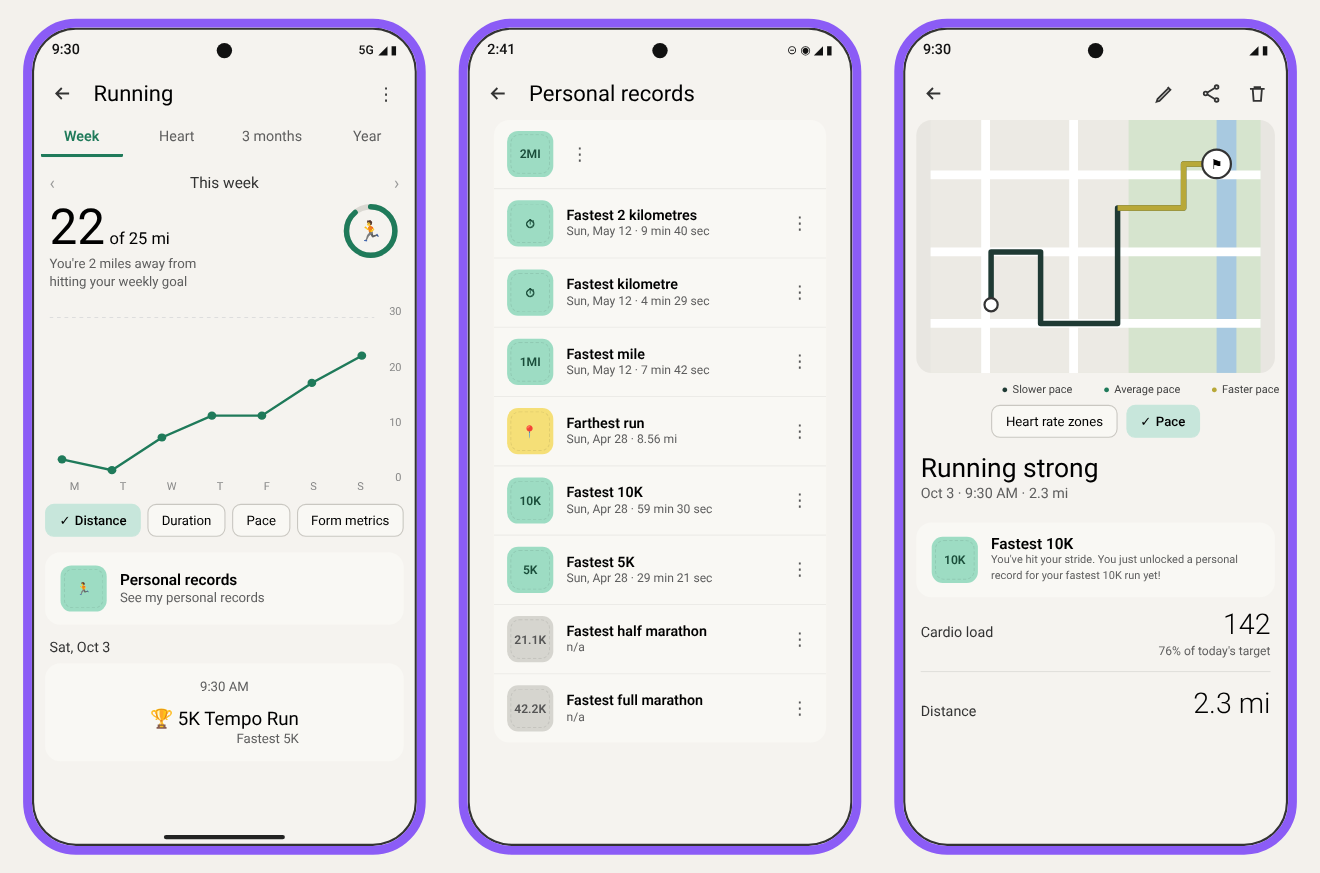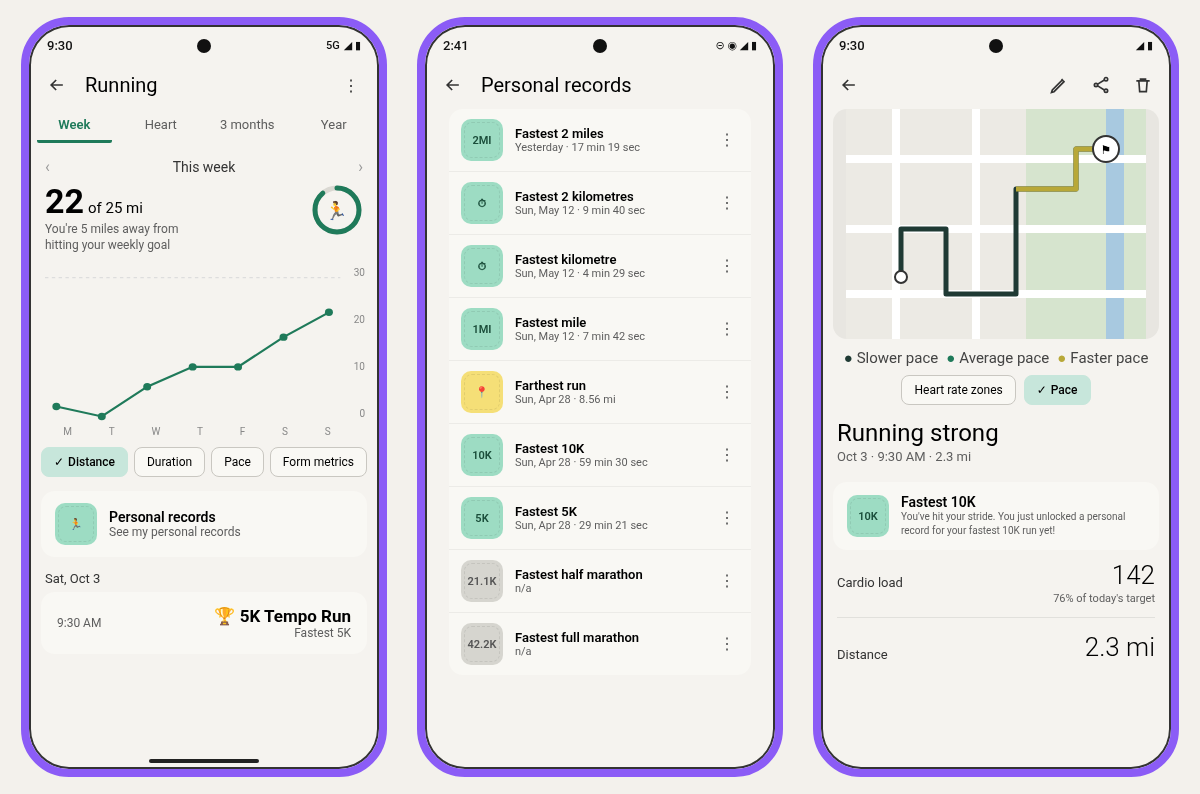--- a/index.html
+++ b/index.html
@@ -110,37 +110,37 @@
     font-size: 14px;
     color: #333;
   }
   .chev { color: #999; font-size: 16px; }
   .progress-row {
     display: flex;
     padding: 4px 16px 8px;
     gap: 12px;
   }
   .progress-text { flex: 1; }
-  .big-num { font-size: 34px; font-weight: 700; line-height: 1; }
+  .big-num { font-size: 45px; font-weight: 400; line-height: 1; }
   .of-text { font-size: 15px; }
   .goal-hint { font-size: 12px; color: var(--text-muted); margin-top: 4px; line-height: 1.3; max-width: 160px;}
   .ring {
     width: 52px; height: 52px; position: relative;
   }
   .ring svg { transform: rotate(-90deg); }
   .ring .runner {
     position: absolute; inset: 0; display: flex; align-items: center; justify-content: center;
     font-size: 18px; color: var(--accent);
   }
   .line-chart {
     margin: 6px 16px 4px;
     height: 170px;
     position: relative;
   }
-  .yaxis { position: absolute; right: -2px; top: 0; bottom: 18px; display: flex; flex-direction: column; justify-content: space-between; font-size: 10px; color: #888; text-align: right;}
+  .yaxis { position: absolute; right: -2px; top: 0; bottom: 8px; display: flex; flex-direction: column; justify-content: space-between; font-size: 10px; color: #888; text-align: right;}
   .xaxis { position: absolute; bottom: 0; left: 0; right: 14px; display: flex; justify-content: space-around; font-size: 10px; color: #888;}
   .chips {
     display: flex;
     gap: 6px;
     padding: 6px 12px;
     overflow: hidden;
   }
   .chip {
     font-size: 12px;
     padding: 7px 12px;
@@ -177,24 +177,25 @@
     content:""; position:absolute; inset:3px; border:1px dashed rgba(0,0,0,.08); border-radius:8px;
   }
   .card .body { flex: 1; }
   .card .ttl { font-size: 14px; font-weight: 600; }
   .card .sub { font-size: 12px; color: var(--text-muted); }
   .date-hdr { font-size: 13px; color: #333; padding: 14px 16px 6px; }
   .activity-card {
     margin: 0 12px; background: var(--bg-card); border-radius: 14px; padding: 14px 16px;
     display: flex; align-items: center; gap: 12px;
     position:relative;
+    flex-direction:column;
   }
   .activity-card .time { font-size: 12px; color: var(--text-muted); }
   .activity-card .right { flex:1; text-align: right; }
-  .activity-card .act-title { font-size: 17px; font-weight: 700; }
+  .activity-card .act-title { font-size: 17px; font-weight: 400; }
   .activity-card .act-sub { font-size: 12px; color: var(--text-muted); }
   .home-bar {
     position: absolute; bottom: 6px; left: 50%; transform: translateX(-50%);
     width: 110px; height: 4px; background: #222; border-radius: 3px;
   }
   
   .record-list { padding: 0 24px; }
   .record-card {
     background: var(--bg-card); border-radius: 14px; overflow: hidden;
   }
@@ -205,21 +206,21 @@
   .record-row:last-child { border-bottom: none; }
   .record-row .body { flex:1; min-width:0; }
   .record-row .ttl { font-size: 13px; font-weight: 600; }
   .record-row .sub { font-size: 11px; color: var(--text-muted); }
   .more { width:24px; text-align:center; color:#555; font-size:16px; line-height:1;}
   
   .map {
     margin: 0 12px; height: 230px; border-radius: 14px; overflow: hidden; position: relative;
     background: var(--map-road);
   }
-  .legend { display:flex; justify-content:center; gap:8px; font-size:15px; color:#444; padding:10px 8px 8px;}
+  .legend { display:flex; justify-content:flex-end; gap:28px; font-size:10px; color:#444; padding:10px 8px 8px;}
   .legend span::before { content:"●"; margin-right:4px; }
   .legend .slow::before{color:#1f3a34;} .legend .avg::before{color:#1f7a5a;} .legend .fast::before{color:#b8a838;}
   .toggle-row { display:flex; justify-content:center; gap:8px; padding: 0 12px 8px;}
   .big-title { font-size: 24px; font-weight: 400; padding: 6px 16px 0;}
   .detail-sub { font-size: 13px; color: var(--text-muted); padding: 2px 16px 10px;}
   .metric-row { display:flex; justify-content:space-between; align-items:flex-end; padding: 10px 16px 2px;}
   .metric-row .label { font-size: 13px; color:#333;}
   .metric-row .val { font-size: 26px; font-weight: 300; text-align:right;}
   .metric-sub { font-size:11px; color:var(--text-muted); text-align:right; padding:0 16px 8px;}
   .hr { height:1px; background:rgba(0,0,0,.08); margin:4px 16px;}
@@ -250,21 +251,21 @@
   </div>
   <div class="period-nav">
     <span class="chev">‹</span>
     <span>This week</span>
     <span class="chev">›</span>
   </div>
   <div class="progress-row">
     <div class="progress-text">
       <span class="big-num">22</span>
       <span class="of-text">of 25 mi</span>
-      <div class="goal-hint">You're 5 miles away from hitting your weekly goal</div>
+      <div class="goal-hint">You're 2 miles away from hitting your weekly goal</div>
     </div>
     <div class="ring">
       <svg width="52" height="52">
           <circle cx="26" cy="26" r="22" stroke="#dad8d2" stroke-width="5" fill="none"></circle>
           <circle cx="26" cy="26" r="22" stroke="var(--accent)" stroke-width="5" fill="none" stroke-dasharray="138" stroke-dashoffset="16" stroke-linecap="round"></circle>
         </svg>
       <span class="runner">🏃</span>
     </div>
   </div>
   <div class="line-chart">
@@ -331,24 +332,20 @@
         <svg viewBox="0 0 24 24" fill="none" stroke="currentColor" stroke-width="2">
           <path d="M19 12H5M11 6l-6 6 6 6"></path>
         </svg>
       </div>
     <div class="title">Personal records</div>
   </div>
   <div class="record-list">
     <div class="record-card" id="records-container">
         <div class="record-row">
           <div class="badge-sq green">2MI</div>
-          <div class="body">
-            <div class="ttl">Fastest 2 miles</div>
-            <div class="sub">Yesterday · 17 min 19 sec</div>
-          </div>
           <div class="more">⋮</div>
         </div>
         <div class="record-row">
           <div class="badge-sq green">⏱</div>
           <div class="body">
             <div class="ttl">Fastest 2 kilometres</div>
             <div class="sub">Sun, May 12 · 9 min 40 sec</div>
           </div>
           <div class="more">⋮</div>
         </div>

